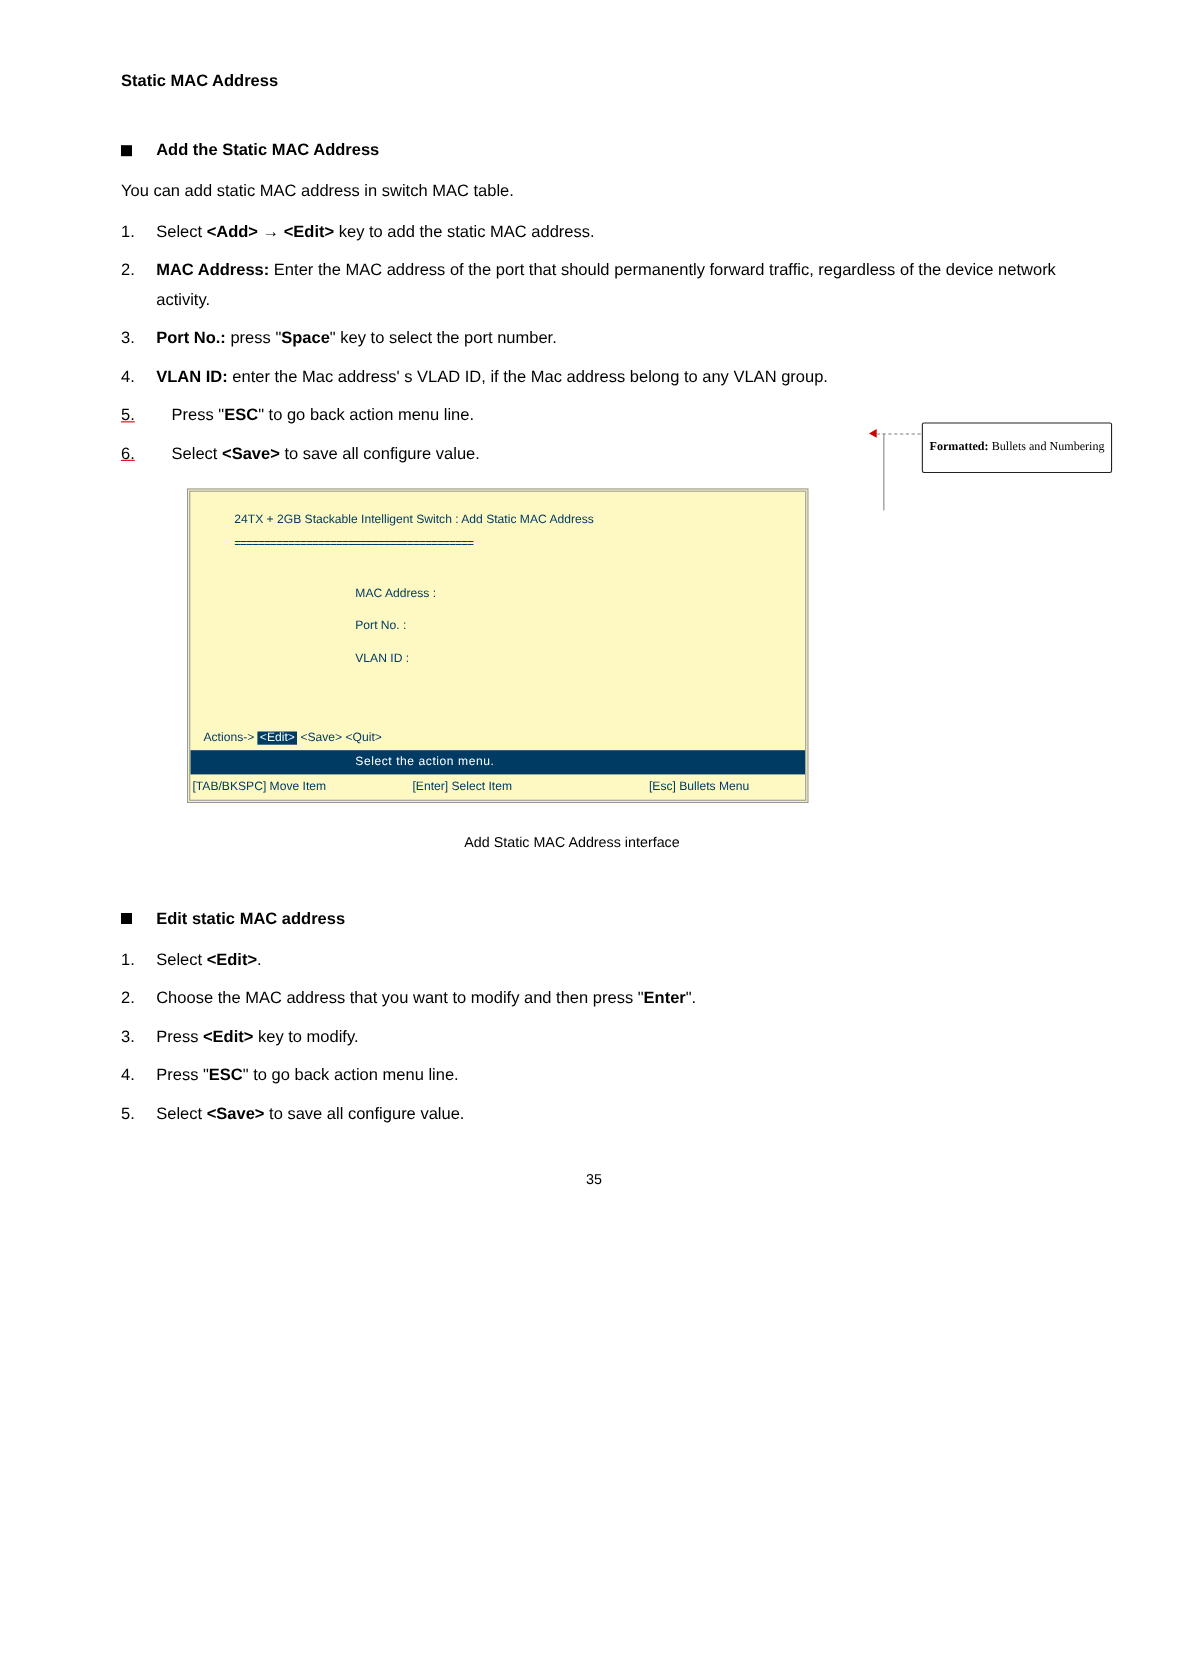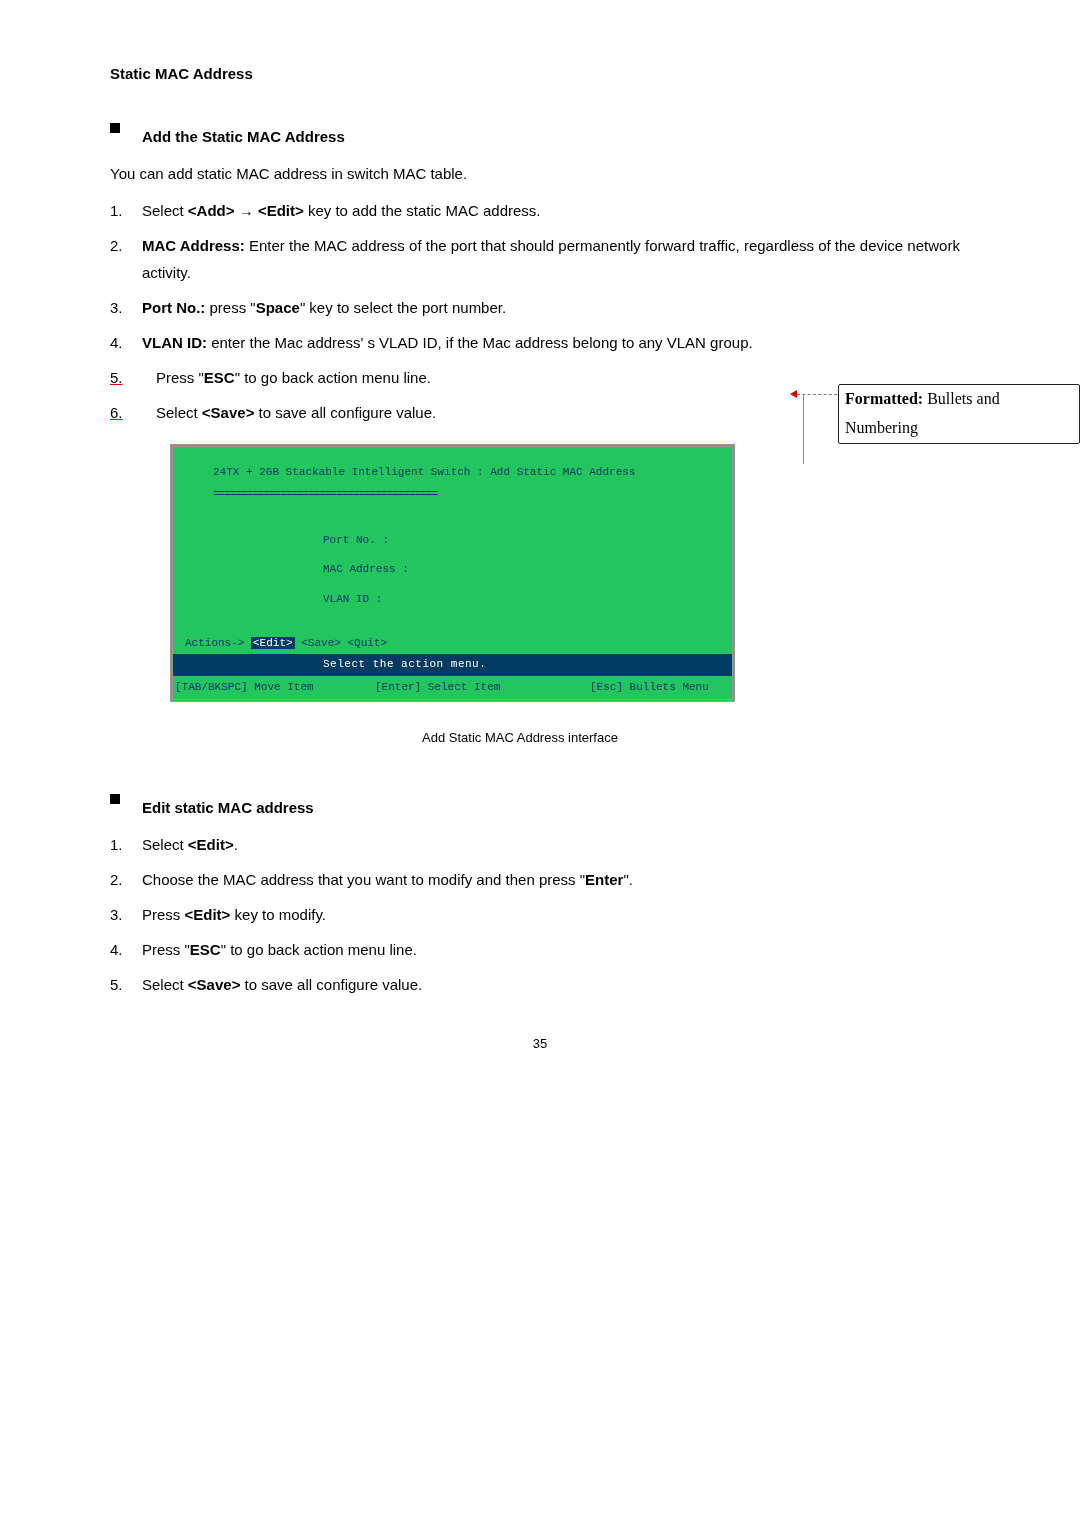--- a/index.html
+++ b/index.html
@@ -8,44 +8,44 @@
     font-size: 15px;
     line-height: 1.8;
     color: #000;
     background: #fff;
     width: 1080px;
     height: 1527px;
     padding: 60px 110px 40px 110px;
     position: relative;
   }
   .title { font-weight: bold; margin-bottom: 36px; }
-  .bullet-heading { display: flex; align-items: flex-start; font-weight: bold; margin-bottom: 10px; }
+  .bullet-heading { display: flex; align-items: center; font-weight: bold; margin-bottom: 10px; }
   .bullet-heading .sq { display: inline-block; width: 10px; height: 10px; background: #000; margin-right: 22px; }
   .intro-line { margin-bottom: 10px; }
   ol.steps { list-style: none; counter-reset: none; margin-bottom: 10px; padding-left: 0; }
   ol.steps li { display: flex; margin-bottom: 8px; }
   ol.steps li .num { width: 32px; flex-shrink: 0; }
   ol.steps li .txt { flex: 1; }
   .redline { text-decoration: underline; text-decoration-color: #d00; color: #000; }
   .screenshot-box {
     width: 565px;
     margin: 18px 0 10px 60px;
     border: 3px double #999;
-    background: #22c55e;
+    background: #fef9c3;
     padding: 0;
     overflow: hidden;
-    font-family: Liberation Mono, monospace;
+    font-family: Liberation Sans, sans-serif;
     font-size: 11px;
     color: #003b63;
   }
   .term-inner { padding: 16px 10px 0 10px; }
   .term-title { text-align: left; padding-left: 30px; margin-bottom: 2px; }
   .term-divider { padding-left: 30px; margin-bottom: 26px; letter-spacing: -1px; }
   .term-field { margin-left: 140px; margin-bottom: 10px; }
-  .term-actions-row { margin-top: 24px; padding-left: 2px; }
+  .term-actions-row { margin-top: 52px; padding-left: 2px; }
   .term-hl { background: #003b63; color: #fff; padding: 0 2px; }
   .term-darkbar { background: #003b63; color: #fff; padding: 1px 14px 1px 150px; letter-spacing: 0.5px; }
   .term-footer { color: #003b63; padding: 2px 2px 2px 2px; display: flex; }
   .term-footer .col1 { width: 200px; }
   .term-footer .col2 { width: 215px; }
   .screenshot-caption { text-align: center; font-size: 13px; margin-bottom: 44px; margin-left: -40px; margin-top: 24px; }
   .page-num { text-align: center; font-size: 13px; margin-top: 34px; }
   .comment-line {
     position: absolute;
     border-top: 1px dashed #808080;
@@ -60,22 +60,22 @@
   }
   .comment-connector {
     position: absolute;
     border-left: 1px solid #888;
     width: 0;
   }
   .comment-box {
     position: absolute;
     border: 1px solid #222;
     border-radius: 2px;
-    font-size: 16px;
-    padding: 0 6px;
+    font-size: 11px;
+    padding: 12px 6px;
     background: #fff;
     font-family: "Times New Roman", serif;
   }
   .comment-box b { font-weight: bold; }
 </style>
 </head>
 <body>
 
 <div class="title">Static MAC Address</div>
 
@@ -122,22 +122,22 @@
     <span class="txt">
       <span>Select </span><b>&lt;Save&gt;</b><span> to save all configure value.</span>
     </span>
   </li>
 </ol>
 
 <div class="screenshot-box">
   <div class="term-inner">
     <div class="term-title">24TX + 2GB Stackable Intelligent Switch : Add Static MAC Address</div>
     <div class="term-divider">========================================</div>
+    <div class="term-field">MAC Address :</div>
     <div class="term-field">Port No.    :</div>
-    <div class="term-field">MAC Address :</div>
     <div class="term-field">VLAN ID     :</div>
     <div class="term-actions-row">
       <span>Actions-&gt;   </span><span class="term-hl">&lt;Edit&gt;</span><span>  &lt;Save&gt;   </span><span>&lt;Quit&gt;</span>
     </div>
   </div>
   <div class="term-darkbar">Select the action menu.</div>
   <div class="term-footer">
     <span class="col1">[TAB/BKSPC] Move Item</span>
     <span class="col2">[Enter] Select Item</span>
     <span>[Esc] Bullets Menu</span>

